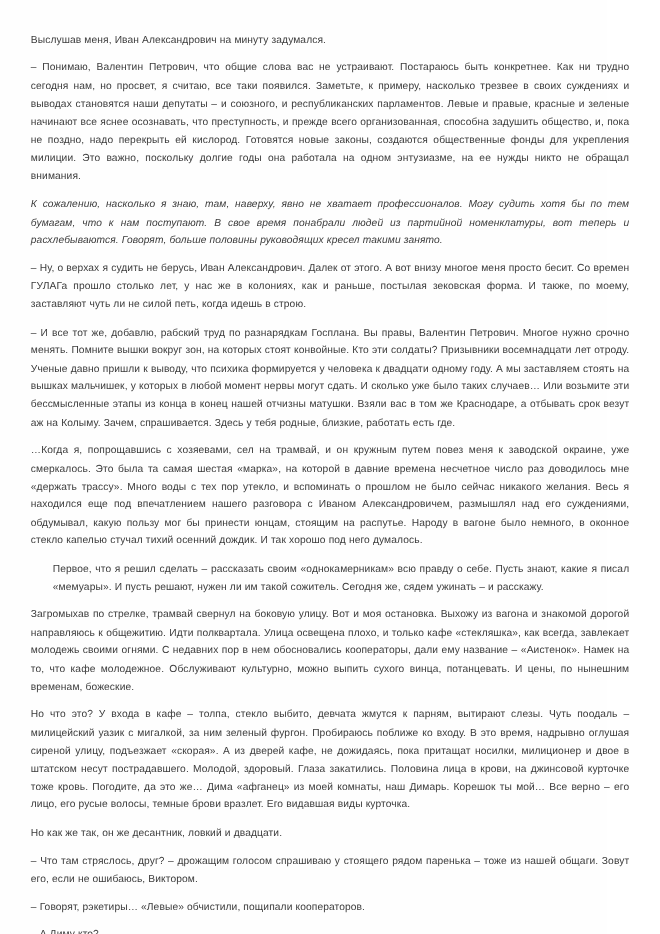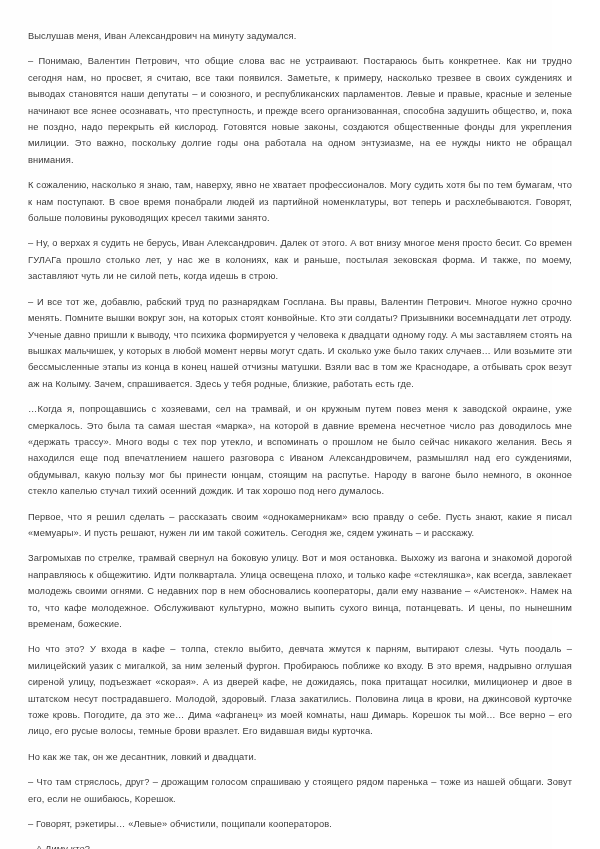--- a/index.html
+++ b/index.html
@@ -49,26 +49,26 @@
   }
 </style>
 </head>
 <body>
 
 <div class="page" style="background: rgb(254, 254, 254);">
   <div class="text-body">
 
     <p class="para" style="color: rgb(59, 59, 59);">Выслушав меня, Иван Александрович на минуту задумался.</p>
     <p class="para" style="color: rgb(59, 59, 59);">– Понимаю, Валентин Петрович, что общие слова вас не устраивают. Постараюсь быть конкретнее. Как ни трудно сегодня нам, но просвет, я считаю, все таки появился. Заметьте, к примеру, насколько трезвее в своих суждениях и выводах становятся наши депутаты – и союзного, и республиканских парламентов. Левые и правые, красные и зеленые начинают все яснее осознавать, что преступность, и прежде всего организованная, способна задушить общество, и, пока не поздно, надо перекрыть ей кислород. Готовятся новые законы, создаются общественные фонды для укрепления милиции. Это важно, поскольку долгие годы она работала на одном энтузиазме, на ее нужды никто не обращал внимания.</p>
-    <p class="para" style="color: rgb(59, 59, 59);">К сожалению, насколько я знаю, там, наверху, явно не хватает профессионалов. Могу судить хотя бы по тем бумагам, что к нам поступают. В свое время понабрали людей из партийной номенклатуры, вот теперь и расхлебываются. Говорят, больше половины руководящих кресел такими занято.</p>
+    <p class="para" style="color: rgb(59, 59, 59); font-style: italic;">К сожалению, насколько я знаю, там, наверху, явно не хватает профессионалов. Могу судить хотя бы по тем бумагам, что к нам поступают. В свое время понабрали людей из партийной номенклатуры, вот теперь и расхлебываются. Говорят, больше половины руководящих кресел такими занято.</p>
     <p class="para" style="color: rgb(59, 59, 59);">– Ну, о верхах я судить не берусь, Иван Александрович. Далек от этого. А вот внизу многое меня просто бесит. Со времен ГУЛАГа прошло столько лет, у нас же в колониях, как и раньше, постылая зековская форма. И также, по моему, заставляют чуть ли не силой петь, когда идешь в строю.</p>
     <p class="para" style="color: rgb(59, 59, 59);">– И все тот же, добавлю, рабский труд по разнарядкам Госплана. Вы правы, Валентин Петрович. Многое нужно срочно менять. Помните вышки вокруг зон, на которых стоят конвойные. Кто эти солдаты? Призывники восемнадцати лет отроду. Ученые давно пришли к выводу, что психика формируется у человека к двадцати одному году. А мы заставляем стоять на вышках мальчишек, у которых в любой момент нервы могут сдать. И сколько уже было таких случаев… Или возьмите эти бессмысленные этапы из конца в конец нашей отчизны матушки. Взяли вас в том же Краснодаре, а отбывать срок везут аж на Колыму. Зачем, спрашивается. Здесь у тебя родные, близкие, работать есть где.</p>
     <p class="para" style="color: rgb(59, 59, 59);">…Когда я, попрощавшись с хозяевами, сел на трамвай, и он кружным путем повез меня к заводской окраине, уже смеркалось. Это была та самая шестая «марка», на которой в давние времена несчетное число раз доводилось мне «держать трассу». Много воды с тех пор утекло, и вспоминать о прошлом не было сейчас никакого желания. Весь я находился еще под впечатлением нашего разговора с Иваном Александровичем, размышлял над его суждениями, обдумывал, какую пользу мог бы принести юнцам, стоящим на распутье. Народу в вагоне было немного, в оконное стекло капелью стучал тихий осенний дождик. И так хорошо под него думалось.</p>
-    <p class="para" style="color: rgb(59, 59, 59);">Первое, что я решил сделать – рассказать своим «однокамерникам» всю правду о себе. Пусть знают, какие я писал «мемуары». И пусть решают, нужен ли им такой сожитель. Сегодня же, сядем ужинать – и расскажу.</p>
+    <p class="para" style="color: rgb(59, 59, 59); margin-left: 20px;">Первое, что я решил сделать – рассказать своим «однокамерникам» всю правду о себе. Пусть знают, какие я писал «мемуары». И пусть решают, нужен ли им такой сожитель. Сегодня же, сядем ужинать – и расскажу.</p>
     <p class="para" style="color: rgb(59, 59, 59);">Загромыхав по стрелке, трамвай свернул на боковую улицу. Вот и моя остановка. Выхожу из вагона и знакомой дорогой направляюсь к общежитию. Идти полквартала. Улица освещена плохо, и только кафе «стекляшка», как всегда, завлекает молодежь своими огнями. С недавних пор в нем обосновались кооператоры, дали ему название – «Аистенок». Намек на то, что кафе молодежное. Обслуживают культурно, можно выпить сухого винца, потанцевать. И цены, по нынешним временам, божеские.</p>
     <p class="para" style="color: rgb(59, 59, 59);">Но что это? У входа в кафе – толпа, стекло выбито, девчата жмутся к парням, вытирают слезы. Чуть поодаль – милицейский уазик с мигалкой, за ним зеленый фургон. Пробираюсь поближе ко входу. В это время, надрывно оглушая сиреной улицу, подъезжает «скорая». А из дверей кафе, не дожидаясь, пока притащат носилки, милиционер и двое в штатском несут пострадавшего. Молодой, здоровый. Глаза закатились. Половина лица в крови, на джинсовой курточке тоже кровь. Погодите, да это же… Дима «афганец» из моей комнаты, наш Димарь. Корешок ты мой… Все верно – его лицо, его русые волосы, темные брови вразлет. Его видавшая виды курточка.</p>
     <p class="para" style="color: rgb(59, 59, 59);">Но как же так, он же десантник, ловкий и двадцати.</p>
-    <p class="para" style="color: rgb(59, 59, 59);">– Что там стряслось, друг? – дрожащим голосом спрашиваю у стоящего рядом паренька – тоже из нашей общаги. Зовут его, если не ошибаюсь, Корешок.</p>
+    <p class="para" style="color: rgb(59, 59, 59);">– Что там стряслось, друг? – дрожащим голосом спрашиваю у стоящего рядом паренька – тоже из нашей общаги. Зовут его, если не ошибаюсь, Виктором.</p>
     <p class="para" style="color: rgb(59, 59, 59);">– Говорят, рэкетиры… «Левые» обчистили, пощипали кооператоров.</p>
     <p class="para" style="color: rgb(59, 59, 59);">– А Диму кто?</p>
 
   </div>
 </div>
 
 </body></html>

